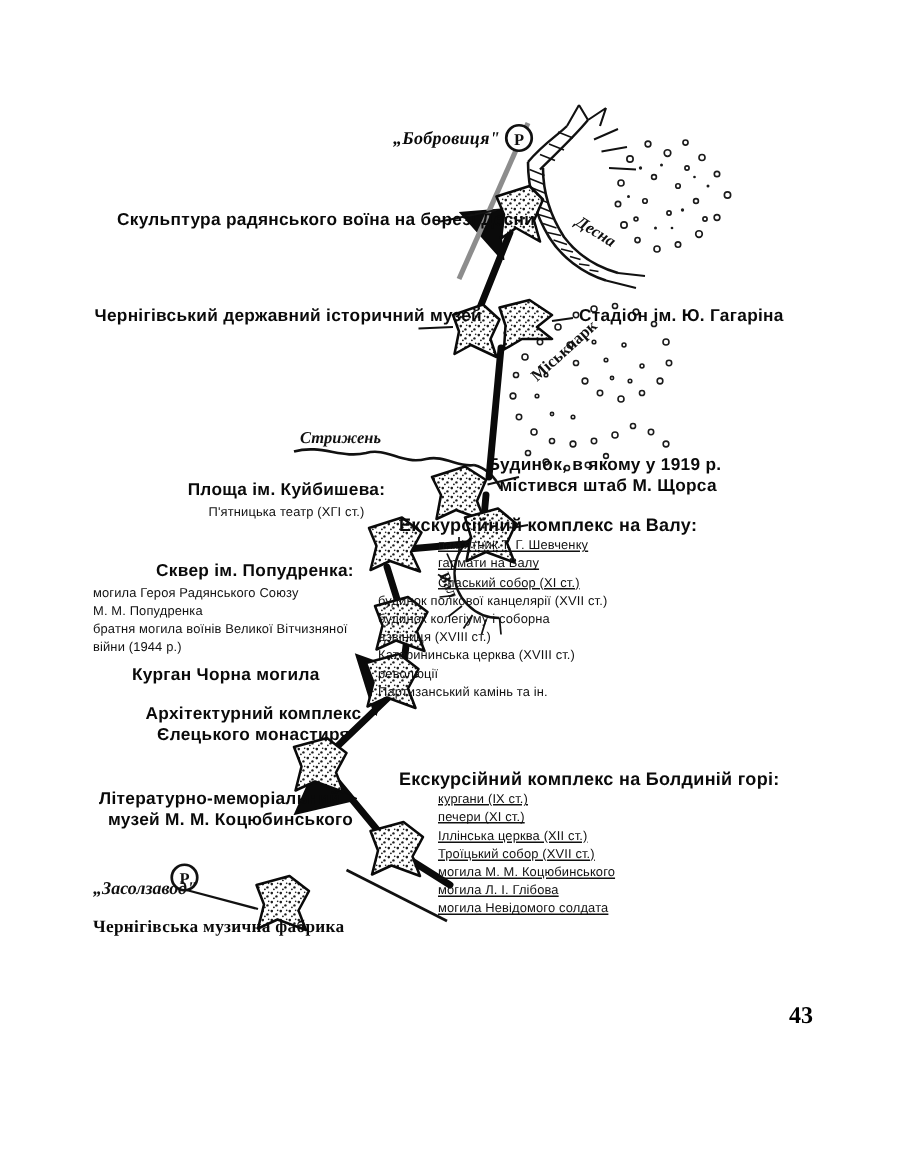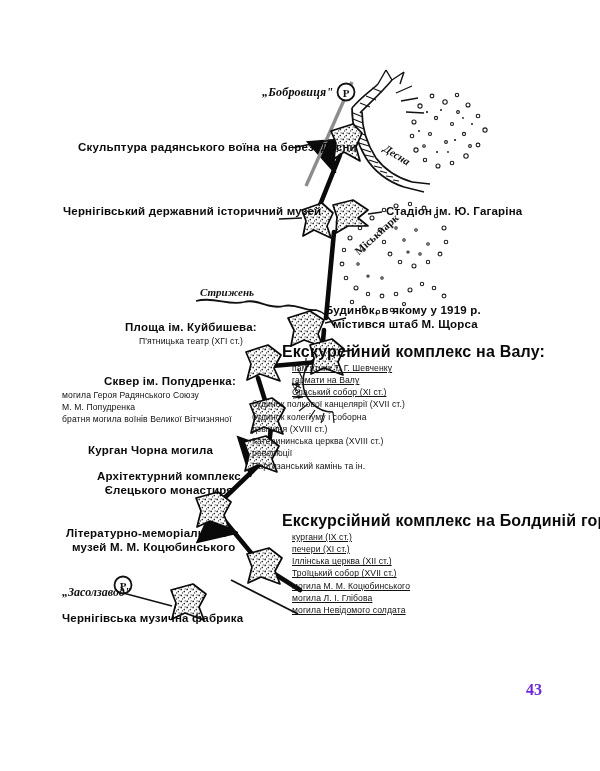--- a/index.html
+++ b/index.html
@@ -27,45 +27,44 @@
     line-height:1.18;
     color:#0a0a0a;
     -webkit-font-smoothing:none;
   }
   .lbl.head{
     font-weight:bold;
     font-size:11.5px;
     letter-spacing:.2px;
   }
   .lbl.head.big{
-    font-size:16px;
-    padding-left:16px;
+    font-size:12px;
   }
   .river{
     position:absolute;
     font-style:italic;
     font-family:"Liberation Serif", serif;
     font-size:11px;
     font-weight:bold;
     color:#111;
   }
   .parklbl{
     position:absolute;
     font-size:11px;
     font-weight:bold;
     font-family:"Liberation Serif", serif;
     color:#111;
   }
   .pagenum{
     position:absolute;
-    right:58px;bottom:72px;
+    right:58px;bottom:84px;
     font-family:"Liberation Serif", serif;
     font-size:16px;
     font-weight:bold;
-    color:#6d28d9;
+    color:#000000;
   }
   .plabel{
     position:absolute;
     font-family:"Liberation Serif", serif;
     font-style:italic;
     font-weight:bold;
     font-size:12px;
     color:#111;
     white-space:nowrap;
   }
@@ -365,34 +364,35 @@
       <li>П'ятницька театр (ХГІ ст.)</li>
     </ul>
   </div>
 
   <div class="block" style="left:62px;top:375px;width:216px;">
     <div class="lbl head" style="text-align:center;">Сквер ім. Попудренка:</div>
     <ul class="list">
       <li>могила Героя Радянського Союзу</li>
       <li>М. М. Попудренка</li>
       <li>братня могила воїнів Великої Вітчизняної</li>
+      <li>війни (1944 р.)</li>
     </ul>
   </div>
 
   <div class="lbl head" style="left:88px;top:444px;">Курган Чорна могила</div>
 
   <div class="block" style="left:94px;top:470px;width:150px;text-align:center;">
     <div class="lbl head" style="text-align:center;">Архітектурний комплекс</div>
     <div class="lbl head" style="text-align:center;">Єлецького монастиря</div>
   </div>
 
   <div class="block" style="left:66px;top:527px;">
     <div class="lbl head">Літературно-меморіальний</div>
     <div class="lbl head" style="padding-left:6px;">музей М. М. Коцюбинського</div>
   </div>
 
   <div class="plabel" style="left:62px;top:585px;">„Засолзавод"</div>
 
-  <div class="lbl head" style="left:62px;top:612px;">Чернігівська музична фабрика</div>
+  <div class="lbl head" style="left:62px;top:612px;font-family:Liberation Serif, serif;">Чернігівська музична фабрика</div>
 
   <div class="pagenum">43</div>
 
 </div>
 
 </body></html>

